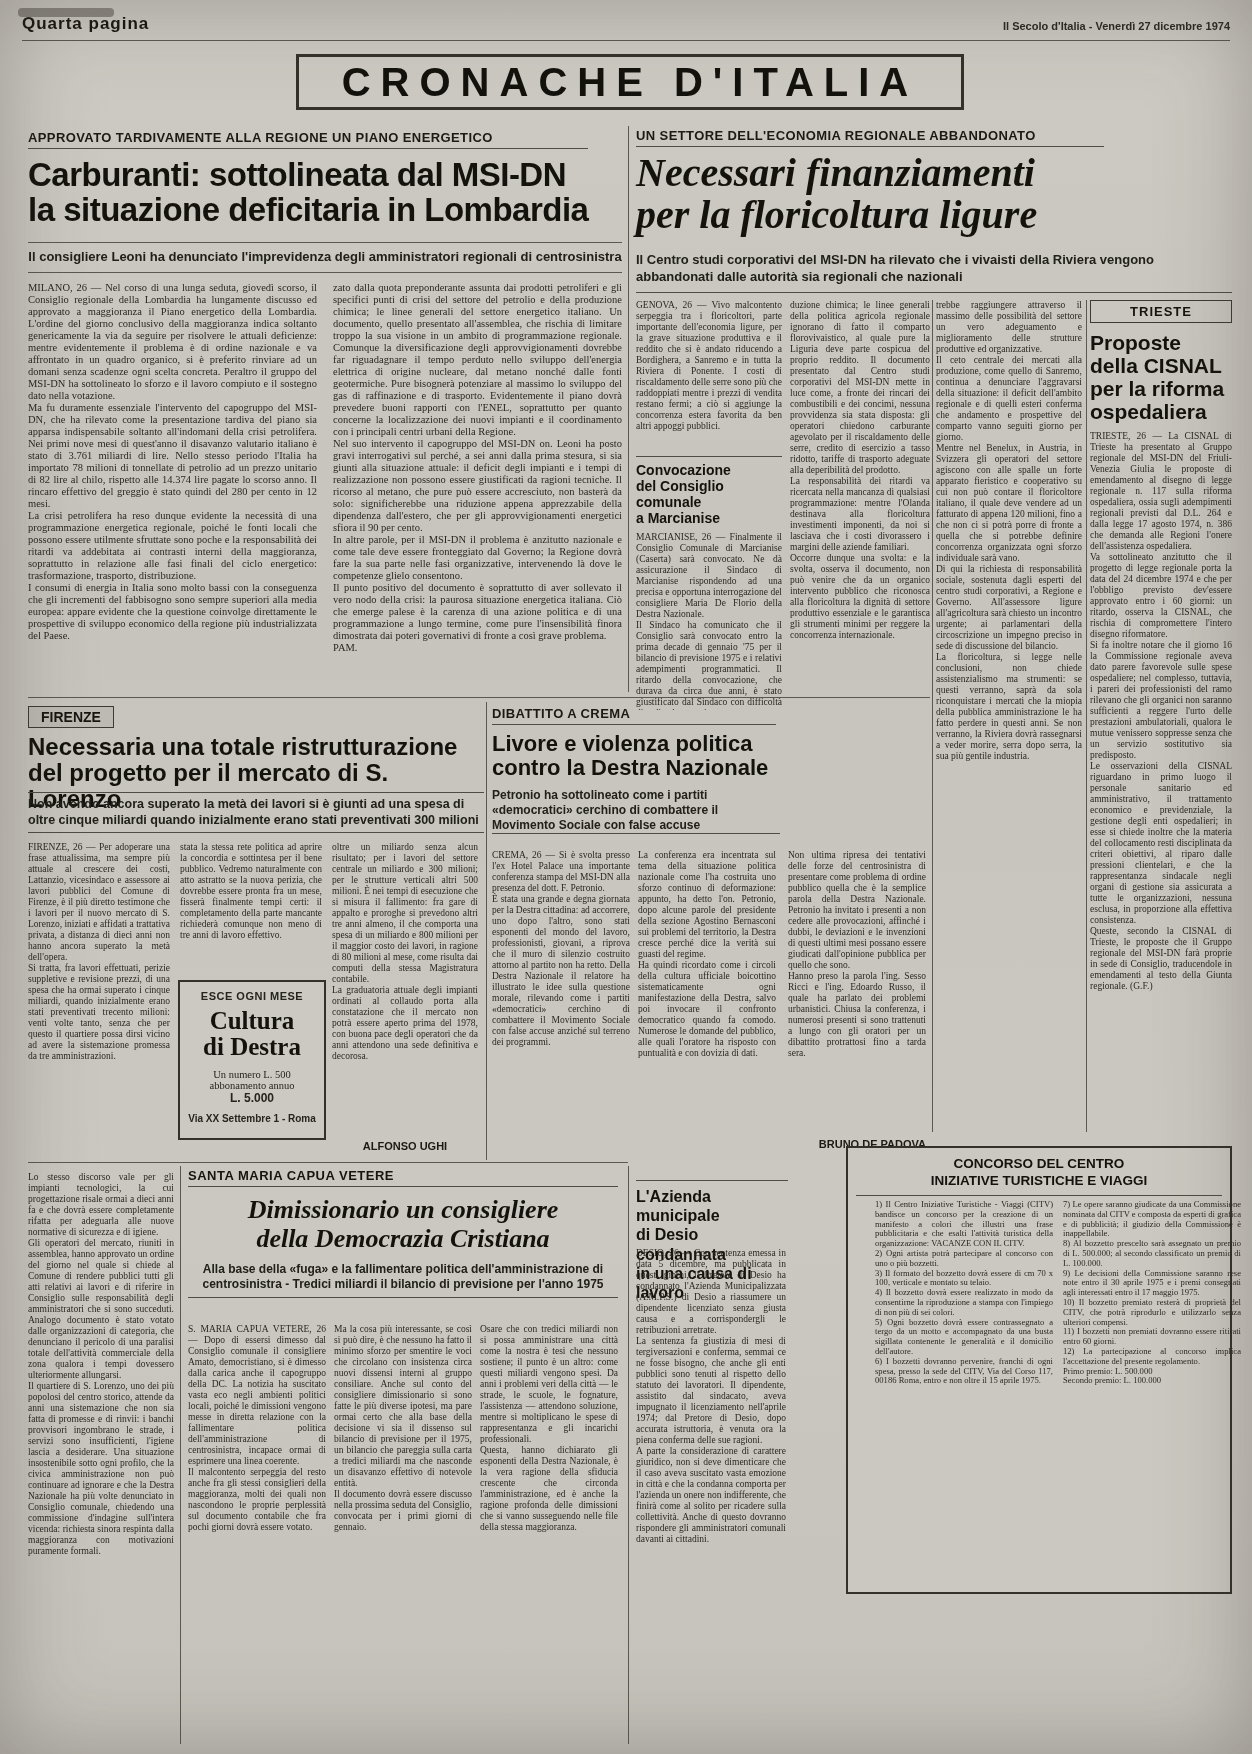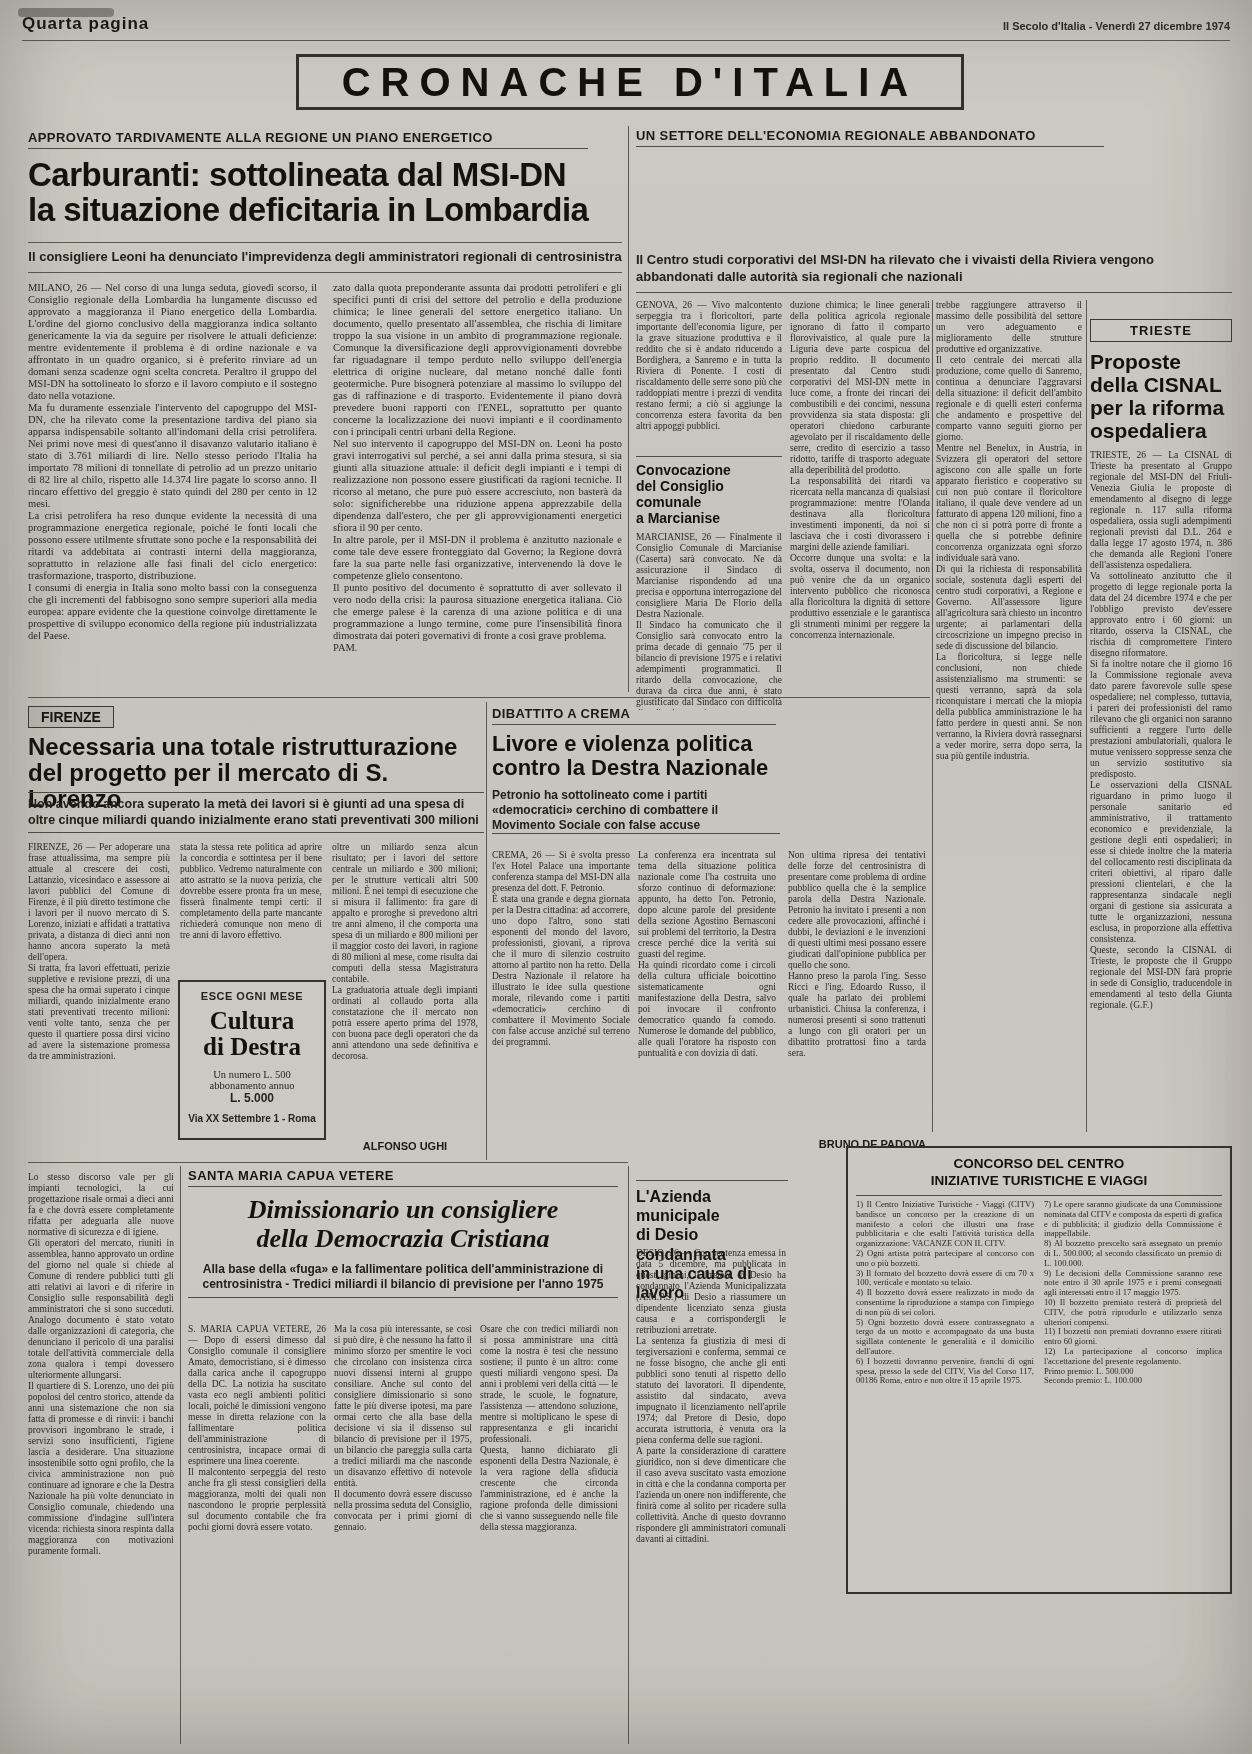--- a/index.html
+++ b/index.html
@@ -6,21 +6,21 @@
   .page{position:relative;width:1252px;height:1754px;margin:0 auto;
         background:linear-gradient(180deg,#cdcac3 0%,#c7c4bd 35%,#cbc8c1 70%,#c5c2bb 100%);
         font-family:"Liberation Serif",serif;color:#26241f;overflow:hidden;}
   .page::after{content:"";position:absolute;inset:0;pointer-events:none;
         box-shadow:inset 0 0 90px rgba(60,58,50,.35);}
   .abs{position:absolute;}
   .sans{font-family:"Liberation Sans",sans-serif;}
   .body{ text-align:justify;white-space:pre-line;overflow:hidden;color:#2a2822;hyphens:auto;}
   .b10{font-size:10.5px;line-height:12px;}
   .b9{font-size:9.5px;line-height:11px;}
-  .b8{font-size:8.6px;line-height:9.8px;}
+  .b8{font-size:8.6px;line-height:9.8px;margin-left:19px;}
   .kicker{font-family:"Liberation Sans",sans-serif;font-weight:bold;font-size:13px;
           letter-spacing:.4px;color:#1c1a15;border-bottom:1px solid #4e4c44;padding-bottom:3px;
           white-space:nowrap;overflow:hidden;}
   .deck{font-family:"Liberation Sans",sans-serif;font-weight:bold;color:#21201a;}
   .hl{font-weight:bold;color:#14120d;white-space:pre-line;}
   .vr{position:absolute;width:1px;background:#5b594f;}
   .hrule{position:absolute;height:1px;background:#5b594f;}
   .sig{font-family:"Liberation Sans",sans-serif;font-weight:bold;font-size:11px;text-align:right;color:#1c1a15;}
   .boxed{border:2px solid #33312a;}
 </style>
@@ -46,41 +46,43 @@
 Ma fu duramente essenziale l'intervento del capogruppo del MSI-DN, che ha rilevato come la presentazione tardiva del piano sia apparsa indispensabile soltanto all'indomani della crisi petrolifera. Nei primi nove mesi di quest'anno il disavanzo valutario italiano è stato di 3.761 miliardi di lire. Nello stesso periodo l'Italia ha importato 78 milioni di tonnellate di petrolio ad un prezzo unitario di 82 lire al chilo, rispetto alle 14.374 lire pagate lo scorso anno. Il rincaro effettivo del greggio è stato quindi del 280 per cento in 12 mesi.
 La crisi petrolifera ha reso dunque evidente la necessità di una programmazione energetica regionale, poiché le fonti locali che possono essere utilmente sfruttate sono poche e la responsabilità dei ritardi va addebitata ai contrasti interni della maggioranza, soprattutto in relazione alle fasi finali del ciclo energetico: trasformazione, trasporto, distribuzione.
 I consumi di energia in Italia sono molto bassi con la conseguenza che gli incrementi del fabbisogno sono sempre superiori alla media europea: appare evidente che la questione coinvolge direttamente le prospettive di sviluppo economico della regione più industrializzata del Paese.</div>
   <div class="abs body b10" style="left:333px;top:282px;width:289px;height:408px;">zato dalla quota preponderante assunta dai prodotti petroliferi e gli specifici punti di crisi del settore del petrolio e della produzione chimica; le linee generali del settore energetico italiano. Un documento, quello presentato all'assemblea, che rischia di limitare troppo la sua visione in un ambito di programmazione regionale. Comunque la diversificazione degli approvvigionamenti dovrebbe far riguadagnare il tempo perduto nello sviluppo dell'energia elettrica di origine nucleare, dal metano nonché dalle fonti geotermiche. Pure bisognerà potenziare al massimo lo sviluppo del gas di raffinazione e di trasporto. Evidentemente il piano dovrà prevedere buoni rapporti con l'ENEL, soprattutto per quanto concerne la localizzazione dei nuovi impianti e il coordinamento con i principali centri urbani della Regione.
 Nel suo intervento il capogruppo del MSI-DN on. Leoni ha posto gravi interrogativi sul perché, a sei anni dalla prima stesura, si sia giunti alla situazione attuale: il deficit degli impianti e i tempi di realizzazione non possono essere giustificati da ragioni tecniche. Il ricorso al metano, che pure può essere accresciuto, non basterà da solo: significherebbe una riduzione appena apprezzabile della dipendenza dall'estero, che per gli approvvigionamenti energetici sfiora il 90 per cento.
 In altre parole, per il MSI-DN il problema è anzitutto nazionale e come tale deve essere fronteggiato dal Governo; la Regione dovrà fare la sua parte nelle fasi organizzative, intervenendo là dove le competenze glielo consentono.
 Il punto positivo del documento è soprattutto di aver sollevato il vero nodo della crisi: la paurosa situazione energetica italiana. Ciò che emerge palese è la carenza di una azione politica e di una programmazione a lungo termine, come pure l'insensibilità finora dimostrata dai poteri governativi di fronte a così grave problema.
 PAM.</div>
 
   <div class="abs kicker" style="left:636px;top:128px;width:468px;">UN SETTORE DELL'ECONOMIA REGIONALE ABBANDONATO</div>
+  <div class="abs hl" style="left:636px;top:152px;width:596px;font-style:italic;font-size:40px;line-height:1.05;">Necessari finanziamenti
+per la floricoltura ligure</div>
   <div class="abs deck" style="left:636px;top:252px;width:596px;font-size:13px;line-height:1.3;border-bottom:1px solid #4e4c44;padding-bottom:6px;">Il Centro studi corporativi del MSI-DN ha rilevato che i vivaisti della Riviera vengono abbandonati dalle autorità sia regionali che nazionali</div>
   <div class="abs body b9" style="left:636px;top:300px;width:146px;height:150px;">GENOVA, 26 — Vivo malcontento serpeggia tra i floricoltori, parte importante dell'economia ligure, per la grave situazione produttiva e il reddito che si è andato riducendo a Bordighera, a Sanremo e in tutta la Riviera di Ponente. I costi di riscaldamento delle serre sono più che raddoppiati mentre i prezzi di vendita restano fermi; a ciò si aggiunge la concorrenza estera favorita da ben altri appoggi pubblici.</div>
   <div class="abs body b9" style="left:790px;top:300px;width:140px;height:540px;">duzione chimica; le linee generali della politica agricola regionale ignorano di fatto il comparto florovivaistico, al quale pure la Liguria deve parte cospicua del proprio reddito. Il documento presentato dal Centro studi corporativi del MSI-DN mette in luce come, a fronte dei rincari dei combustibili e dei concimi, nessuna provvidenza sia stata disposta: gli operatori chiedono carburante agevolato per il riscaldamento delle serre, credito di esercizio a tasso ridotto, tariffe di trasporto adeguate alla deperibilità del prodotto.
 La responsabilità dei ritardi va ricercata nella mancanza di qualsiasi programmazione: mentre l'Olanda destinava alla floricoltura investimenti imponenti, da noi si lasciava che i costi divorassero i margini delle aziende familiari.
 Occorre dunque una svolta: e la svolta, osserva il documento, non può venire che da un organico intervento pubblico che riconosca alla floricoltura la dignità di settore produttivo essenziale e le garantisca gli strumenti minimi per reggere la concorrenza internazionale.</div>
   <div class="abs body b9" style="left:936px;top:300px;width:146px;height:832px;">trebbe raggiungere attraverso il massimo delle possibilità del settore un vero adeguamento e miglioramento delle strutture produttive ed organizzative.
 Il ceto centrale dei mercati alla produzione, come quello di Sanremo, continua a denunciare l'aggravarsi della situazione: il deficit dell'ambito regionale e di quelli esteri conferma che andamento e prospettive del comparto vanno seguiti giorno per giorno.
 Mentre nel Benelux, in Austria, in Svizzera gli operatori del settore agiscono con alle spalle un forte apparato fieristico e cooperativo su cui non può contare il floricoltore italiano, il quale deve vendere ad un fatturato di appena 120 milioni, fino a che non ci si potrà porre di fronte a quella che si potrebbe definire concorrenza organizzata ogni sforzo individuale sarà vano.
 Di qui la richiesta di responsabilità sociale, sostenuta dagli esperti del centro studi corporativi, a Regione e Governo. All'assessore ligure all'agricoltura sarà chiesto un incontro urgente; ai parlamentari della circoscrizione un impegno preciso in sede di discussione del bilancio.
 La floricoltura, si legge nelle conclusioni, non chiede assistenzialismo ma strumenti: se questi verranno, saprà da sola riconquistare i mercati che la miopia della pubblica amministrazione le ha fatto perdere in questi anni. Se non verranno, la Riviera dovrà rassegnarsi a veder morire, serra dopo serra, la sua più gentile industria.</div>
 
   <div class="abs" style="left:636px;top:456px;width:146px;">
     <div class="hl sans" style="font-size:14px;line-height:1.15;border-top:1px solid #4e4c44;padding-top:5px;">Convocazione
 del Consiglio comunale
 a Marcianise</div>
     <div class="body b9" style="margin-top:6px;height:178px;">MARCIANISE, 26 — Finalmente il Consiglio Comunale di Marcianise (Caserta) sarà convocato. Ne dà assicurazione il Sindaco di Marcianise rispondendo ad una precisa e opportuna interrogazione del consigliere Maria De Florio della Destra Nazionale.
 Il Sindaco ha comunicato che il Consiglio sarà convocato entro la prima decade di gennaio '75 per il bilancio di previsione 1975 e i relativi adempimenti programmatici. Il ritardo della convocazione, che durava da circa due anni, è stato giustificato dal Sindaco con difficoltà di ordine burocratico, ora superate.</div>
   </div>
 
   <div class="abs" style="left:1090px;top:300px;width:142px;">
-    <div class="sans" style="border:1px solid #3c3a33;text-align:center;font-weight:bold;font-size:13px;padding:3px 0;letter-spacing:1px;color:#17150f;margin-top:19px;">TRIESTE</div>
+    <div class="sans" style="border:1px solid #3c3a33;text-align:center;font-weight:bold;font-size:13px;padding:3px 0;letter-spacing:1px;color:#17150f;">TRIESTE</div>
     <div class="hl sans" style="font-size:21px;line-height:1.1;margin-top:8px;">Proposte
 della CISNAL
 per la riforma
 ospedaliera</div>
     <div class="body b9" style="margin-top:8px;height:690px;">TRIESTE, 26 — La CISNAL di Trieste ha presentato al Gruppo regionale del MSI-DN del Friuli-Venezia Giulia le proposte di emendamento al disegno di legge regionale n. 117 sulla riforma ospedaliera, ossia sugli adempimenti regionali previsti dal D.L. 264 e dalla legge 17 agosto 1974, n. 386 che demanda alle Regioni l'onere dell'assistenza ospedaliera.
 Va sottolineato anzitutto che il progetto di legge regionale porta la data del 24 dicembre 1974 e che per l'obbligo previsto dev'essere approvato entro i 60 giorni: un ritardo, osserva la CISNAL, che rischia di compromettere l'intero disegno riformatore.
 Si fa inoltre notare che il giorno 16 la Commissione regionale aveva dato parere favorevole sulle spese ospedaliere; nel complesso, tuttavia, i pareri dei professionisti del ramo rilevano che gli organici non saranno sufficienti a reggere l'urto delle prestazioni ambulatoriali, qualora le mutue venissero soppresse senza che un servizio sostitutivo sia predisposto.
 Le osservazioni della CISNAL riguardano in primo luogo il personale sanitario ed amministrativo, il trattamento economico e previdenziale, la gestione degli enti ospedalieri; in esse si chiede inoltre che la materia del collocamento resti disciplinata da criteri obiettivi, al riparo dalle pressioni clientelari, e che la rappresentanza sindacale negli organi di gestione sia assicurata a tutte le organizzazioni, nessuna esclusa, in proporzione alla effettiva consistenza.
 Queste, secondo la CISNAL di Trieste, le proposte che il Gruppo regionale del MSI-DN farà proprie in sede di Consiglio, traducendole in emendamenti al testo della Giunta regionale. (G.F.)</div>
   </div>

